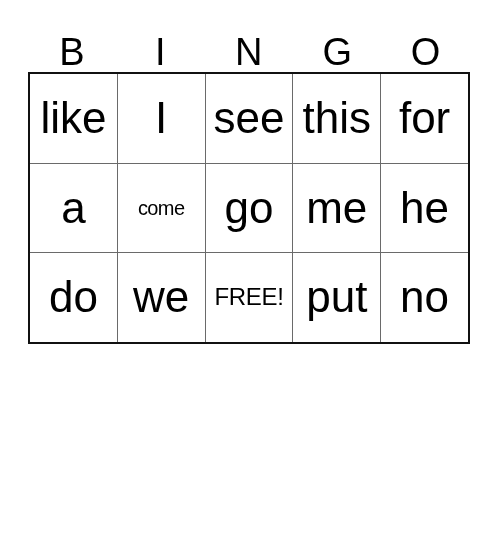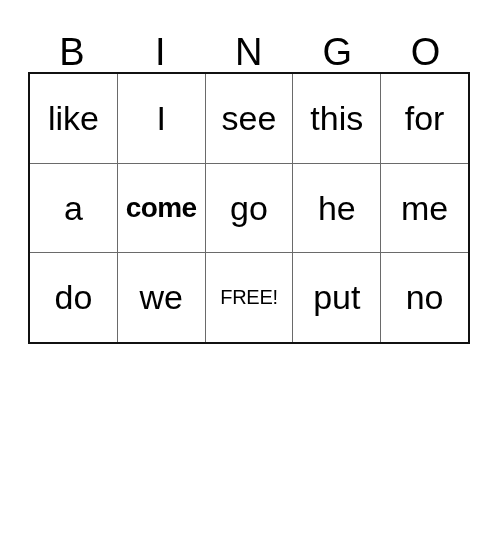--- a/index.html
+++ b/index.html
@@ -58,35 +58,34 @@
     display: flex;
     align-items: center;
     justify-content: center;
     background: #ffffff;
     overflow: hidden;
   }
   .cell + .cell {
     border-left: 1px solid #6a6a6a;
   }
   .cell-text {
-    font-size: 34px;
+    font-size: 44px;
     line-height: 1;
     white-space: nowrap;
     color: #000000;
     display: block;
   }
   .cell.size-free .cell-text {
-    font-size: 20px;
+    font-size: 24px;
     letter-spacing: -0.3px;
     text-align: right;
   }
   .cell.size-wide .cell-text {
-    font-size: 28px;
+    font-size: 20px;
     letter-spacing: -0.6px;
-    font-weight: bold;
   }
 </style>
 </head>
 <body>
 
 <div id="card">
 
   <div id="header-row">
     <div class="header-cell">B</div>
     <div class="header-cell">I</div>
@@ -119,24 +118,24 @@
       <div class="cell">
           <span class="cell-text">a</span>
         </div>
       <div class="cell size-wide">
           <span class="cell-text">come</span>
         </div>
       <div class="cell">
           <span class="cell-text">go</span>
         </div>
       <div class="cell">
-          <span class="cell-text">he</span>
+          <span class="cell-text">me</span>
         </div>
       <div class="cell">
-          <span class="cell-text">me</span>
+          <span class="cell-text">he</span>
         </div>
     </div>
 
     <div class="grid-row">
       <div class="cell">
           <span class="cell-text">do</span>
         </div>
       <div class="cell">
           <span class="cell-text">we</span>
         </div>

